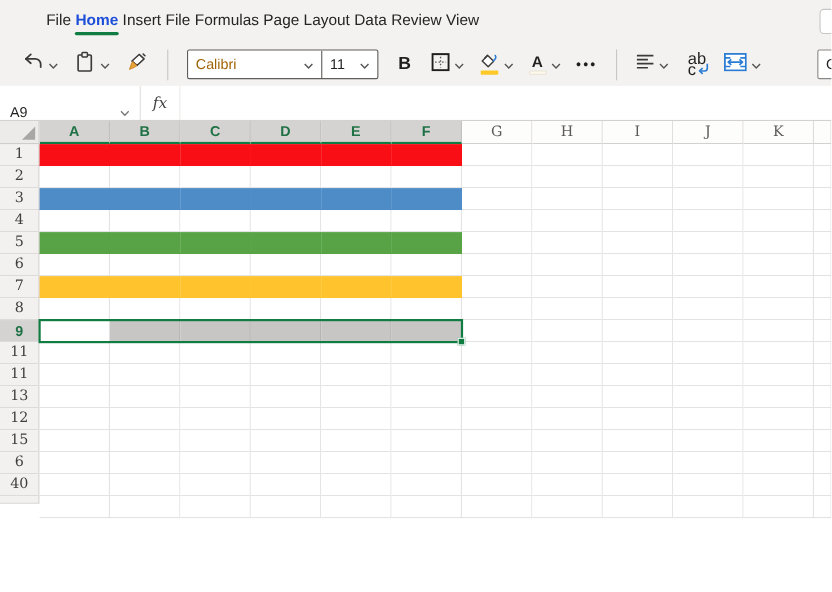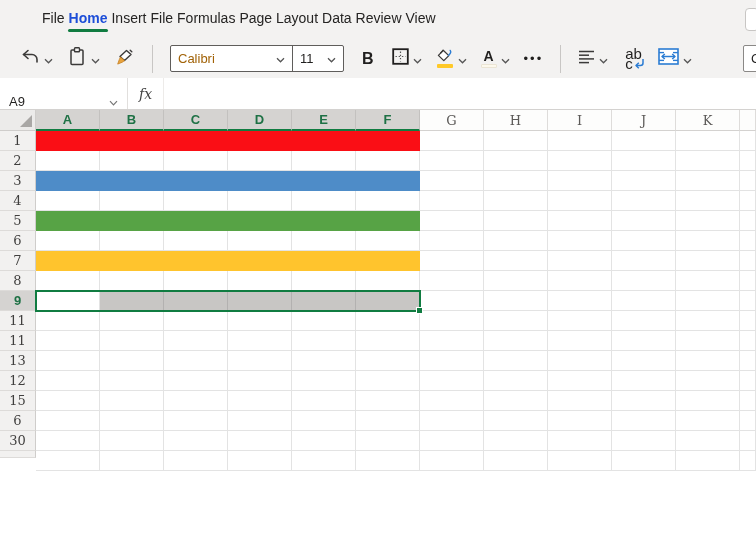--- a/index.html
+++ b/index.html
@@ -481,21 +481,21 @@
           <div class="cell"></div>
           <div class="cell"></div>
           <div class="cell"></div>
           <div class="cell"></div>
           <div class="cell"></div>
           <div class="cell"></div>
           <div class="cell"></div>
           <div class="cell filler"></div>
         </div>
         <div class="sheet-row">
-          <div class="row-header">30</div>
+          <div class="row-header">40</div>
           <div class="cell"></div>
           <div class="cell"></div>
           <div class="cell"></div>
           <div class="cell"></div>
           <div class="cell"></div>
           <div class="cell"></div>
           <div class="cell"></div>
           <div class="cell"></div>
           <div class="cell"></div>
           <div class="cell"></div>

